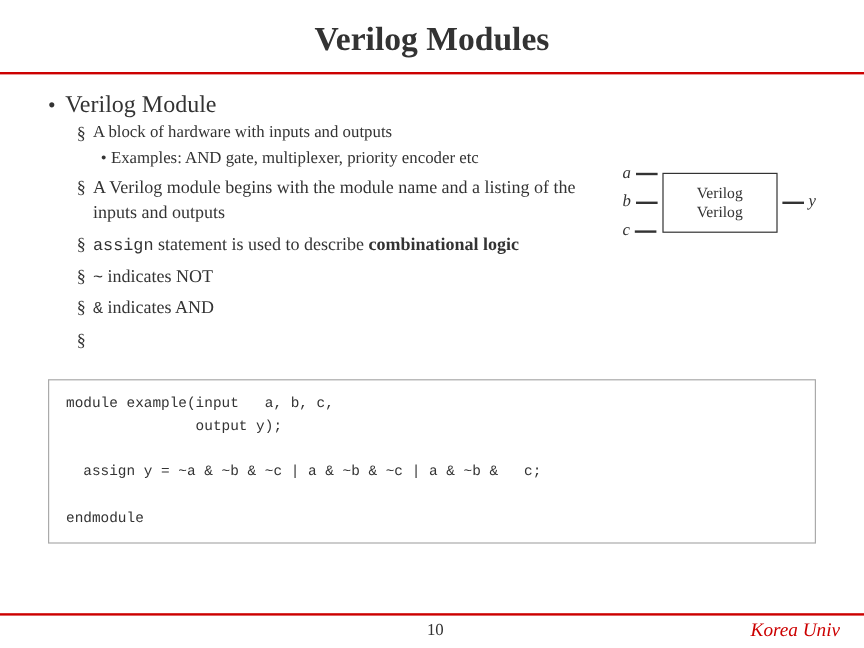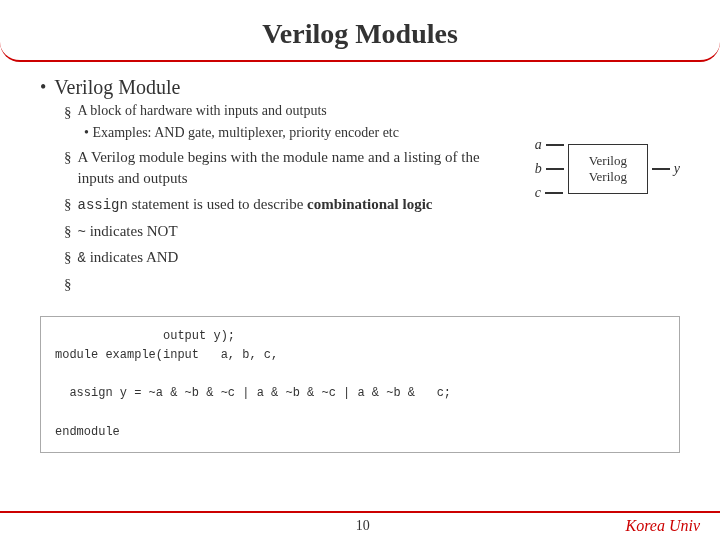--- a/index.html
+++ b/index.html
@@ -19,21 +19,20 @@
       padding: 0;
       position: relative;
     }
 
     
     .title-area {
       text-align: center;
       padding: 18px 40px 10px;
       border-bottom: 2px solid #cc0000;
       margin-bottom: 0;
-      border-radius: 20px;
     }
 
     .title-text {
       font-size: 28px;
       font-weight: bold;
       color: #333;
     }
 
     
     .content {
@@ -118,21 +117,21 @@
       color: #333;
     }
 
     .verilog-box {
       border: 1.5px solid #333;
       padding: 8px 12px;
       text-align: center;
       font-size: 13px;
       color: #333;
       background: #fff;
-      width: 80px;
+      width: 96px;
     }
 
     
     .code-block {
       margin: 8px 40px 10px 40px;
       border: 1px solid #aaa;
       background: #fff;
       padding: 10px 14px;
       font-family: 'Courier New', Courier, monospace;
       font-size: 12px;
@@ -292,22 +291,22 @@
       </div>
 
       <div class="main-bullet">
         <span class="main-bullet-marker">§</span>
       </div>
 
     </div>
   </div>
 
   <div class="code-block">
+    <div class="code-line">module example(input   a, b, c,</div>
     <div class="code-line">               output y);</div>
-    <div class="code-line">module example(input   a, b, c,</div>
     <div class="code-line"> </div>
     <div class="code-line">  assign y = ~a &amp; ~b &amp; ~c | a &amp; ~b &amp; ~c | a &amp; ~b &amp;   c;</div>
     <div class="code-line"> </div>
     <div class="code-line">endmodule</div>
   </div>
 
   <div class="footer">
     <div style="width:80px;"></div>
     <span class="page-number">10</span>
     <span class="university-name">Korea Univ</span>

